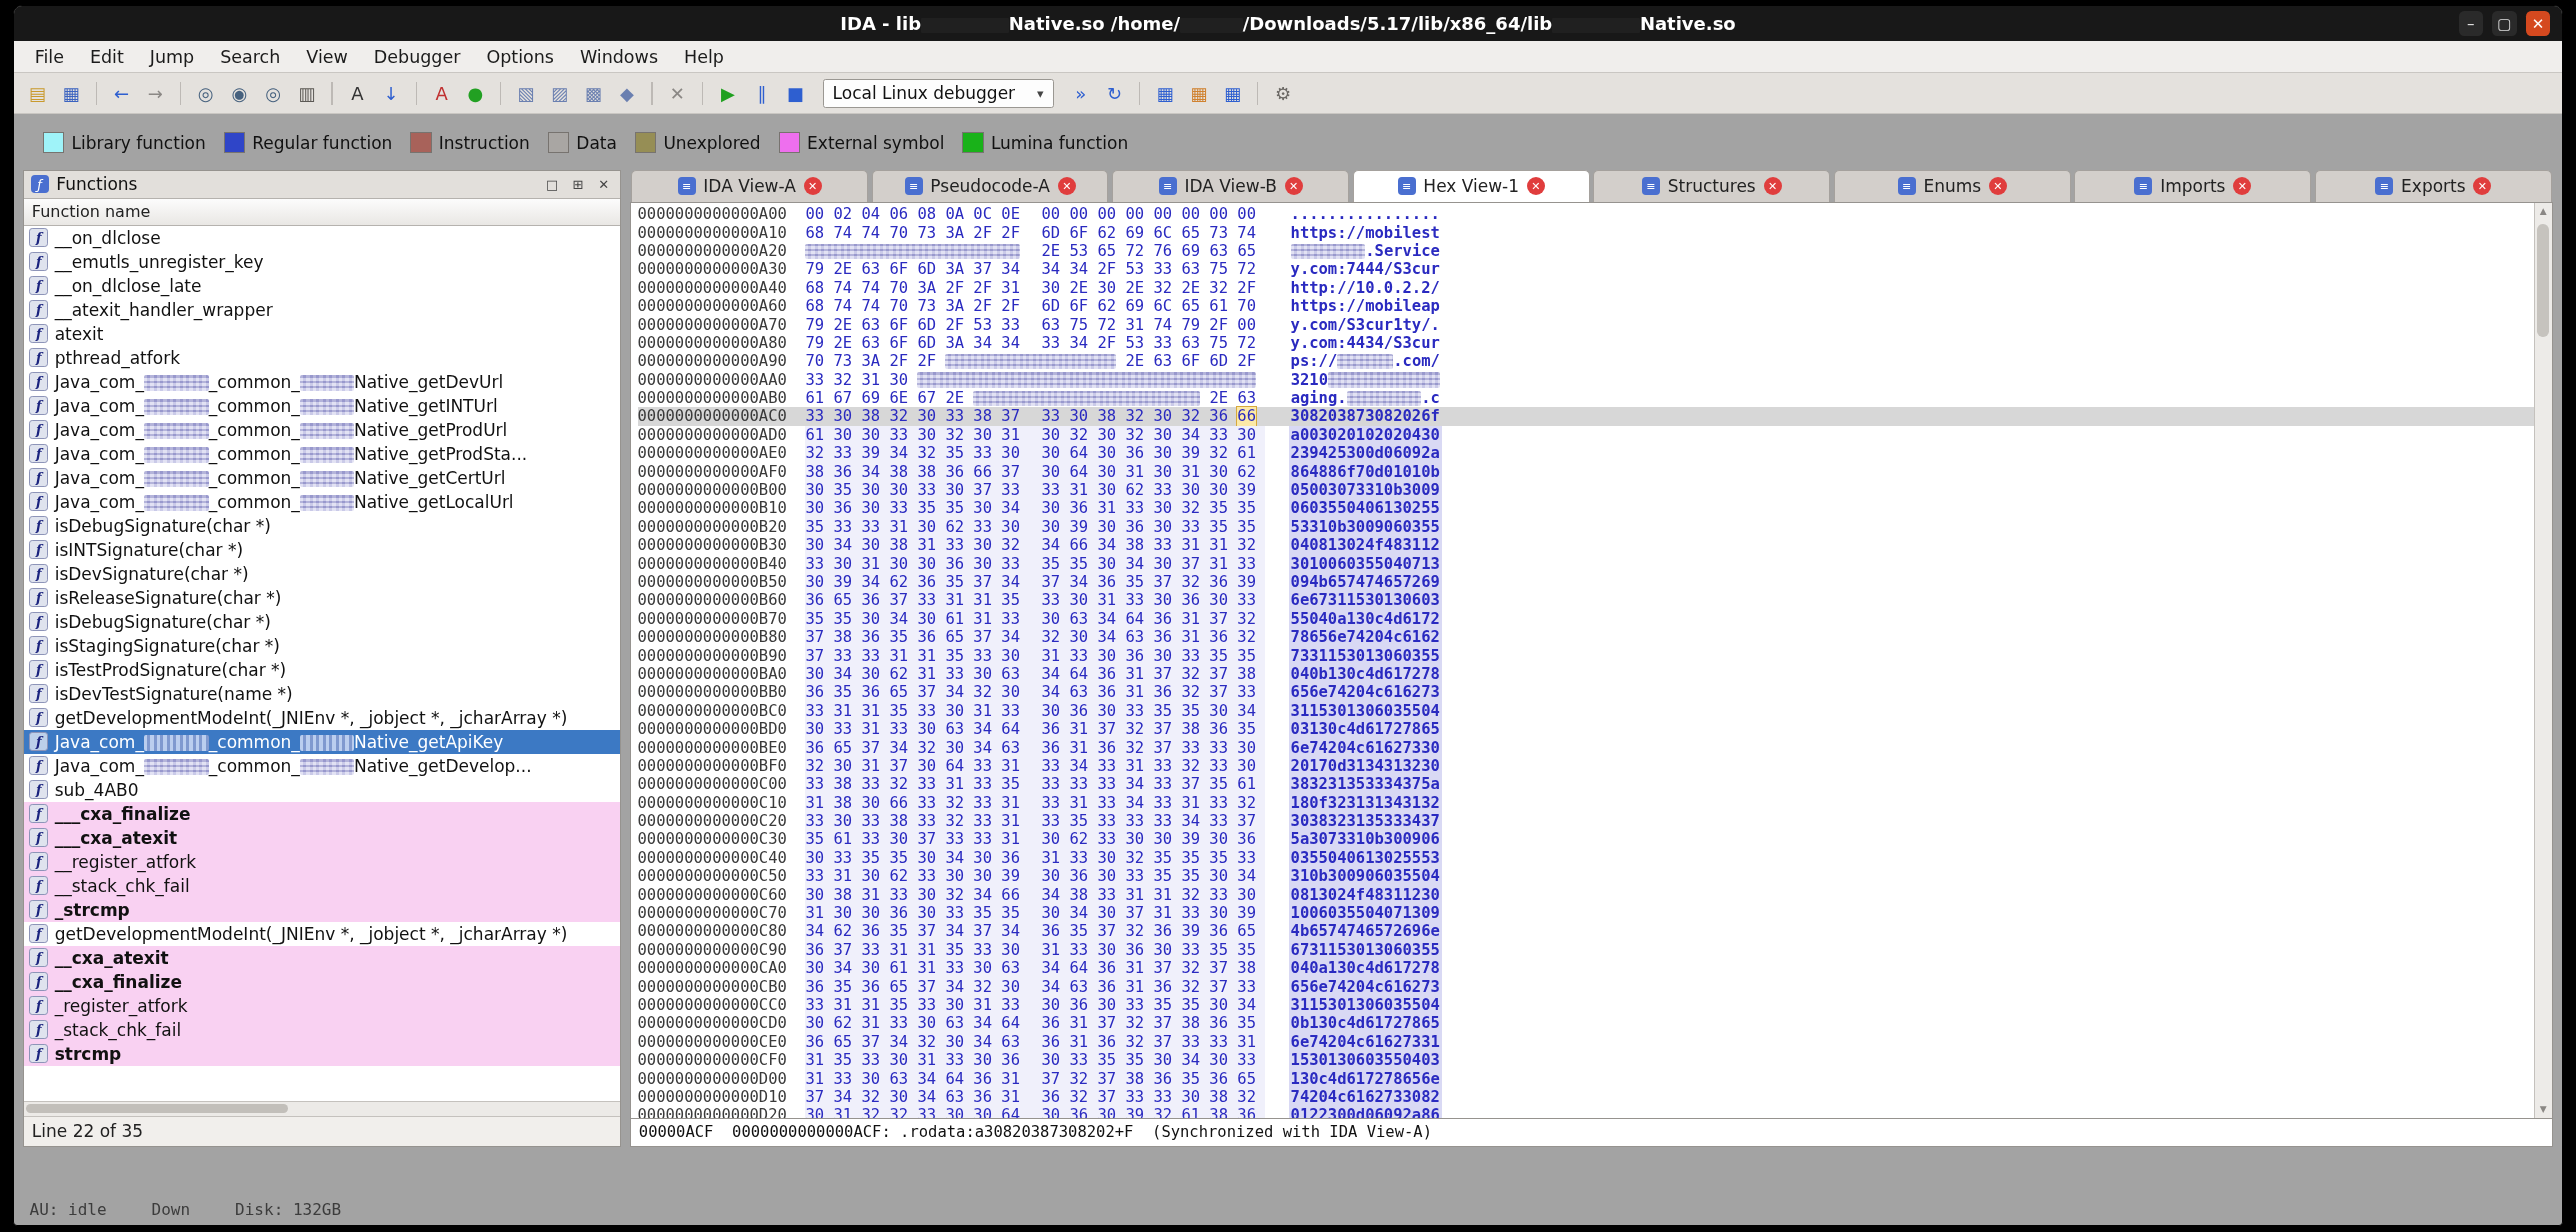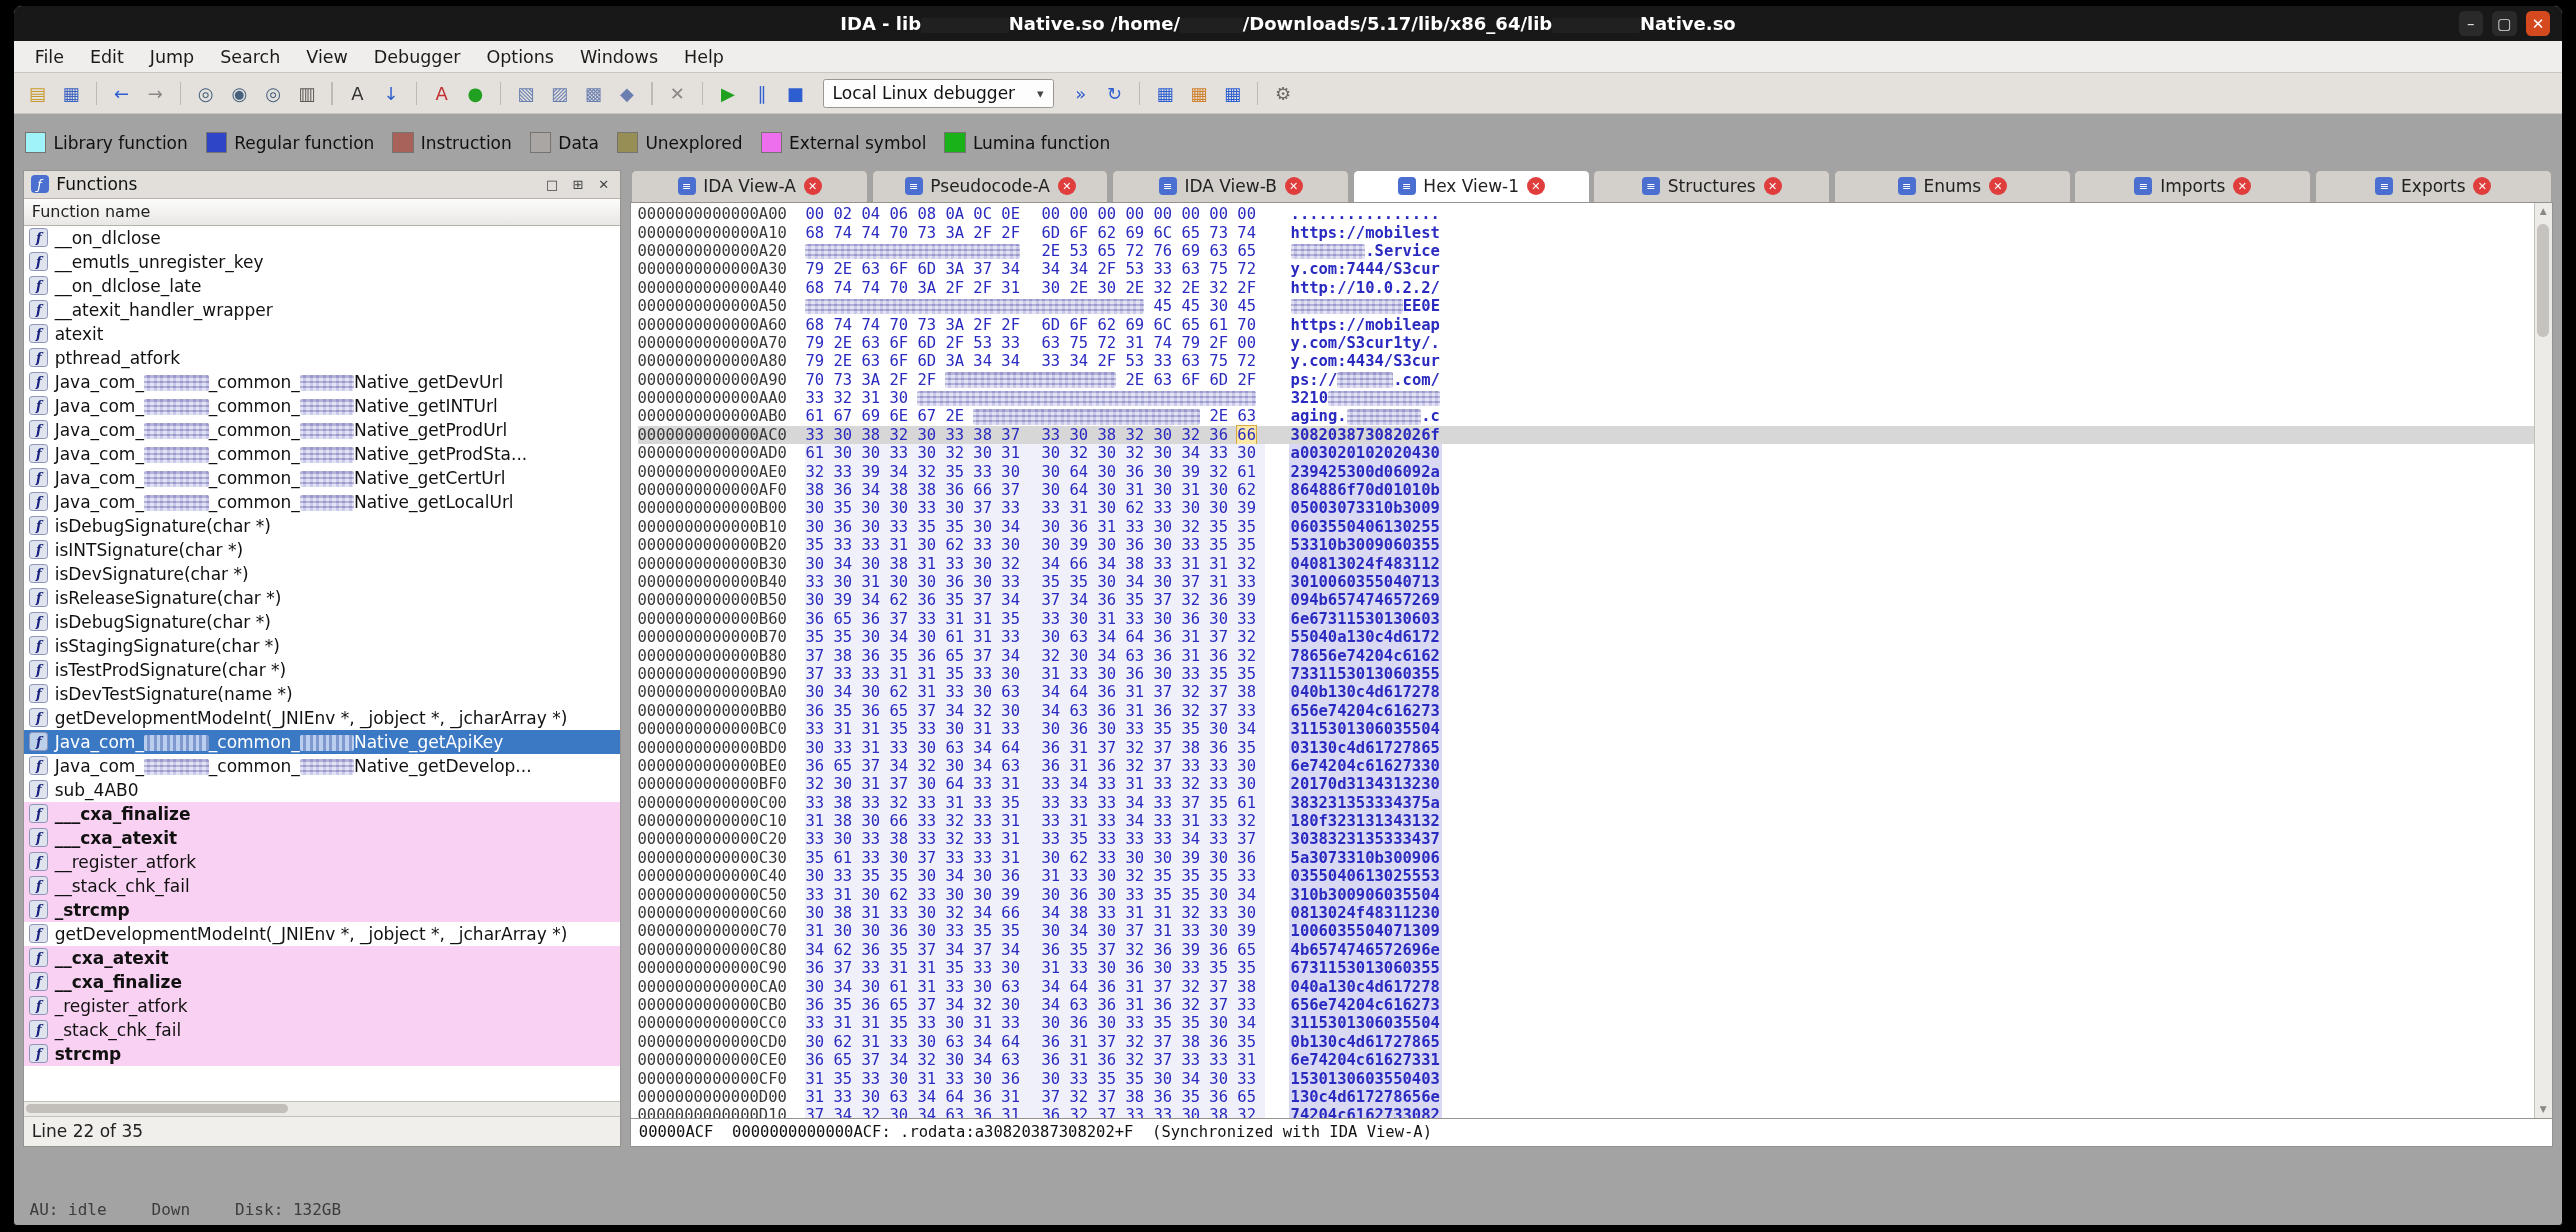--- a/index.html
+++ b/index.html
@@ -19,21 +19,21 @@
   .mitem{font-size:17.5px;padding:1.9px 11.7px;border-radius:3.9px;color:#1b1b1b;}
   
   .toolbar{height:40px;background:#e4e1dd;border-bottom:0.6px solid #c9c6c2;display:flex;align-items:center;
     padding:0 9px;gap:5.2px;flex:none;}
   .tbtn{width:28.5px;height:28.5px;display:flex;align-items:center;justify-content:center;font-size:18px;border-radius:3.9px;}
   .tsep{width:1.3px;height:23px;background:#bdb9b5;margin:0 5.2px;}
   .tdrop{height:27px;background:#fdfdfd;border:0.6px solid #9a9792;border-radius:2.6px;display:flex;align-items:center;
     font-size:17px;padding:0 9px;gap:22px;margin:0 7.8px;color:#111;}
   .ddarrow{font-size:13px;color:#444;}
   
-  .legend{height:36px;margin-top:10.4px;display:flex;align-items:center;padding:0 11px;gap:18px;flex:none;}
+  .legend{height:36px;margin-top:10.4px;display:flex;align-items:center;padding:0 29px;gap:18px;flex:none;}
   .lg-item{display:flex;align-items:center;gap:7.1px;font-size:17px;color:#111;}
   .lg-swatch{width:19.4px;height:19.4px;border:0.6px solid #77736f;flex:none;}
   
   .main{flex:1;display:flex;padding:9px 9px 0 9px;margin-bottom:32px;min-height:0;}
   
   .funcpanel{width:596px;background:#fff;border:0.6px solid #96938f;display:flex;flex-direction:column;min-height:0;flex:none;}
   .phead{height:27px;background:#e2dfdb;border-bottom:0.6px solid #b5b2ae;display:flex;align-items:center;
     padding:0 6.5px;gap:7.8px;font-size:17px;color:#111;flex:none;}
   .picon{width:18px;height:18px;border-radius:3.9px;background:#4a6fd0;color:#fff;font-size:13px;
     display:flex;align-items:center;justify-content:center;font-style:italic;flex:none;}
@@ -401,21 +401,20 @@
             <div class="tabclose">✕</div>
           </div>
         </div>
       <div class="hexwrap">
         <div class="hexview">
             <div class="hexrow"><span class="addr">0000000000000A00</span><span class="bytes"><span class="byte">00</span><span class="byte">02</span><span class="byte">04</span><span class="byte">06</span><span class="byte">08</span><span class="byte">0A</span><span class="byte">0C</span><span class="byte">0E</span><span class="byte mid">00</span><span class="byte">00</span><span class="byte">00</span><span class="byte">00</span><span class="byte">00</span><span class="byte">00</span><span class="byte">00</span><span class="byte">00</span></span><span class="ascii"><span class="seg">................</span></span></div>
             <div class="hexrow"><span class="addr">0000000000000A10</span><span class="bytes"><span class="byte">68</span><span class="byte">74</span><span class="byte">74</span><span class="byte">70</span><span class="byte">73</span><span class="byte">3A</span><span class="byte">2F</span><span class="byte">2F</span><span class="byte mid">6D</span><span class="byte">6F</span><span class="byte">62</span><span class="byte">69</span><span class="byte">6C</span><span class="byte">65</span><span class="byte">73</span><span class="byte">74</span></span><span class="ascii"><span class="seg">https://mobilest</span></span></div>
             <div class="hexrow"><span class="addr">0000000000000A20</span><span class="bytes"><span class="redact" style="width: 23ch; margin-right: 1ch;"></span><span class="byte mid">2E</span><span class="byte">53</span><span class="byte">65</span><span class="byte">72</span><span class="byte">76</span><span class="byte">69</span><span class="byte">63</span><span class="byte">65</span></span><span class="ascii"><span class="redact" style="width: 8ch;"></span><span class="seg">.Service</span></span></div>
             <div class="hexrow"><span class="addr">0000000000000A30</span><span class="bytes"><span class="byte">79</span><span class="byte">2E</span><span class="byte">63</span><span class="byte">6F</span><span class="byte">6D</span><span class="byte">3A</span><span class="byte">37</span><span class="byte">34</span><span class="byte mid">34</span><span class="byte">34</span><span class="byte">2F</span><span class="byte">53</span><span class="byte">33</span><span class="byte">63</span><span class="byte">75</span><span class="byte">72</span></span><span class="ascii"><span class="seg">y.com:7444/S3cur</span></span></div>
             <div class="hexrow"><span class="addr">0000000000000A40</span><span class="bytes"><span class="byte">68</span><span class="byte">74</span><span class="byte">74</span><span class="byte">70</span><span class="byte">3A</span><span class="byte">2F</span><span class="byte">2F</span><span class="byte">31</span><span class="byte mid">30</span><span class="byte">2E</span><span class="byte">30</span><span class="byte">2E</span><span class="byte">32</span><span class="byte">2E</span><span class="byte">32</span><span class="byte">2F</span></span><span class="ascii"><span class="seg">http://10.0.2.2/</span></span></div>
-            <div class="hexrow"><span class="addr">0000000000000A50</span><span class="bytes"><span class="redact" style="width: 36.3ch; margin-right: 1ch;"></span><span class="byte">45</span><span class="byte">45</span><span class="byte">30</span><span class="byte">45</span></span><span class="ascii"><span class="redact" style="width: 12ch;"></span><span class="seg">EE0E</span></span></div>
             <div class="hexrow"><span class="addr">0000000000000A60</span><span class="bytes"><span class="byte">68</span><span class="byte">74</span><span class="byte">74</span><span class="byte">70</span><span class="byte">73</span><span class="byte">3A</span><span class="byte">2F</span><span class="byte">2F</span><span class="byte mid">6D</span><span class="byte">6F</span><span class="byte">62</span><span class="byte">69</span><span class="byte">6C</span><span class="byte">65</span><span class="byte">61</span><span class="byte">70</span></span><span class="ascii"><span class="seg">https://mobileap</span></span></div>
             <div class="hexrow"><span class="addr">0000000000000A70</span><span class="bytes"><span class="byte">79</span><span class="byte">2E</span><span class="byte">63</span><span class="byte">6F</span><span class="byte">6D</span><span class="byte">2F</span><span class="byte">53</span><span class="byte">33</span><span class="byte mid">63</span><span class="byte">75</span><span class="byte">72</span><span class="byte">31</span><span class="byte">74</span><span class="byte">79</span><span class="byte">2F</span><span class="byte">00</span></span><span class="ascii"><span class="seg">y.com/S3cur1ty/.</span></span></div>
             <div class="hexrow"><span class="addr">0000000000000A80</span><span class="bytes"><span class="byte">79</span><span class="byte">2E</span><span class="byte">63</span><span class="byte">6F</span><span class="byte">6D</span><span class="byte">3A</span><span class="byte">34</span><span class="byte">34</span><span class="byte mid">33</span><span class="byte">34</span><span class="byte">2F</span><span class="byte">53</span><span class="byte">33</span><span class="byte">63</span><span class="byte">75</span><span class="byte">72</span></span><span class="ascii"><span class="seg">y.com:4434/S3cur</span></span></div>
             <div class="hexrow"><span class="addr">0000000000000A90</span><span class="bytes"><span class="byte">70</span><span class="byte">73</span><span class="byte">3A</span><span class="byte">2F</span><span class="byte">2F</span><span class="redact" style="width: 18.3ch; margin-right: 1ch;"></span><span class="byte">2E</span><span class="byte">63</span><span class="byte">6F</span><span class="byte">6D</span><span class="byte">2F</span></span><span class="ascii"><span class="seg">ps://</span><span class="redact" style="width: 6ch;"></span><span class="seg">.com/</span></span></div>
             <div class="hexrow"><span class="addr">0000000000000AA0</span><span class="bytes"><span class="byte">33</span><span class="byte">32</span><span class="byte">31</span><span class="byte">30</span><span class="redact" style="width: 36.3ch; margin-right: 1ch;"></span></span><span class="ascii"><span class="seg">3210</span><span class="redact" style="width: 12ch;"></span></span></div>
             <div class="hexrow"><span class="addr">0000000000000AB0</span><span class="bytes"><span class="byte">61</span><span class="byte">67</span><span class="byte">69</span><span class="byte">6E</span><span class="byte">67</span><span class="byte">2E</span><span class="redact" style="width: 24.3ch; margin-right: 1ch;"></span><span class="byte">2E</span><span class="byte">63</span></span><span class="ascii"><span class="seg">aging.</span><span class="redact" style="width: 8ch;"></span><span class="seg">.c</span></span></div>
             <div class="hexrow item current"><span class="addr">0000000000000AC0</span><span class="bytes bitem"><span class="byte">33</span><span class="byte">30</span><span class="byte">38</span><span class="byte">32</span><span class="byte">30</span><span class="byte">33</span><span class="byte">38</span><span class="byte">37</span><span class="byte mid">33</span><span class="byte">30</span><span class="byte">38</span><span class="byte">32</span><span class="byte">30</span><span class="byte">32</span><span class="byte">36</span><span class="byte cursor">66</span></span><span class="ascii aitem"><span class="seg">308203873082026f</span></span></div>
             <div class="hexrow item"><span class="addr">0000000000000AD0</span><span class="bytes bitem"><span class="byte">61</span><span class="byte">30</span><span class="byte">30</span><span class="byte">33</span><span class="byte">30</span><span class="byte">32</span><span class="byte">30</span><span class="byte">31</span><span class="byte mid">30</span><span class="byte">32</span><span class="byte">30</span><span class="byte">32</span><span class="byte">30</span><span class="byte">34</span><span class="byte">33</span><span class="byte">30</span></span><span class="ascii aitem"><span class="seg">a003020102020430</span></span></div>
             <div class="hexrow item"><span class="addr">0000000000000AE0</span><span class="bytes bitem"><span class="byte">32</span><span class="byte">33</span><span class="byte">39</span><span class="byte">34</span><span class="byte">32</span><span class="byte">35</span><span class="byte">33</span><span class="byte">30</span><span class="byte mid">30</span><span class="byte">64</span><span class="byte">30</span><span class="byte">36</span><span class="byte">30</span><span class="byte">39</span><span class="byte">32</span><span class="byte">61</span></span><span class="ascii aitem"><span class="seg">239425300d06092a</span></span></div>
             <div class="hexrow item"><span class="addr">0000000000000AF0</span><span class="bytes bitem"><span class="byte">38</span><span class="byte">36</span><span class="byte">34</span><span class="byte">38</span><span class="byte">38</span><span class="byte">36</span><span class="byte">66</span><span class="byte">37</span><span class="byte mid">30</span><span class="byte">64</span><span class="byte">30</span><span class="byte">31</span><span class="byte">30</span><span class="byte">31</span><span class="byte">30</span><span class="byte">62</span></span><span class="ascii aitem"><span class="seg">864886f70d01010b</span></span></div>

